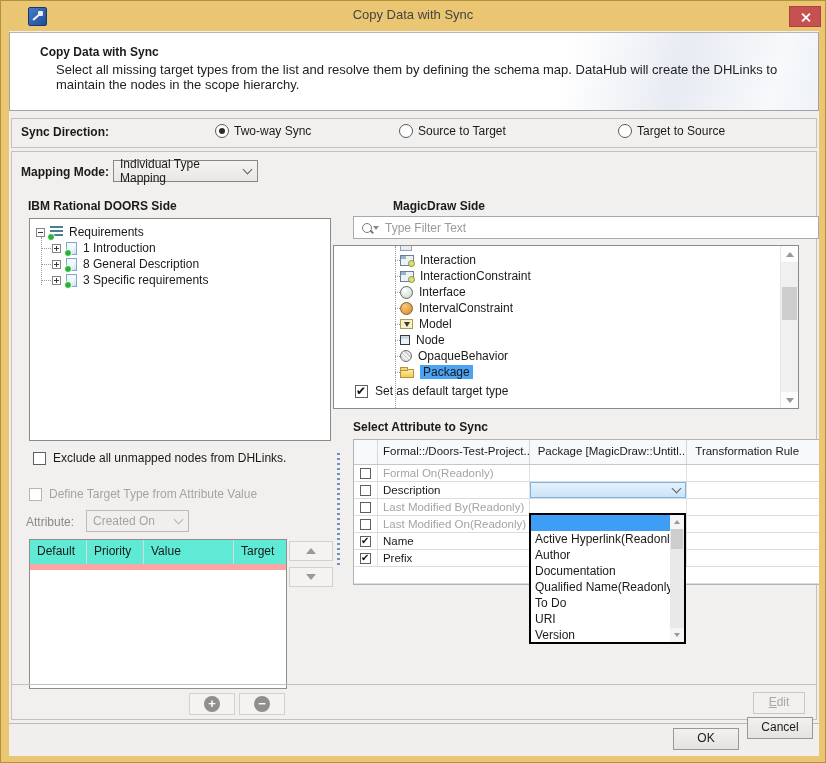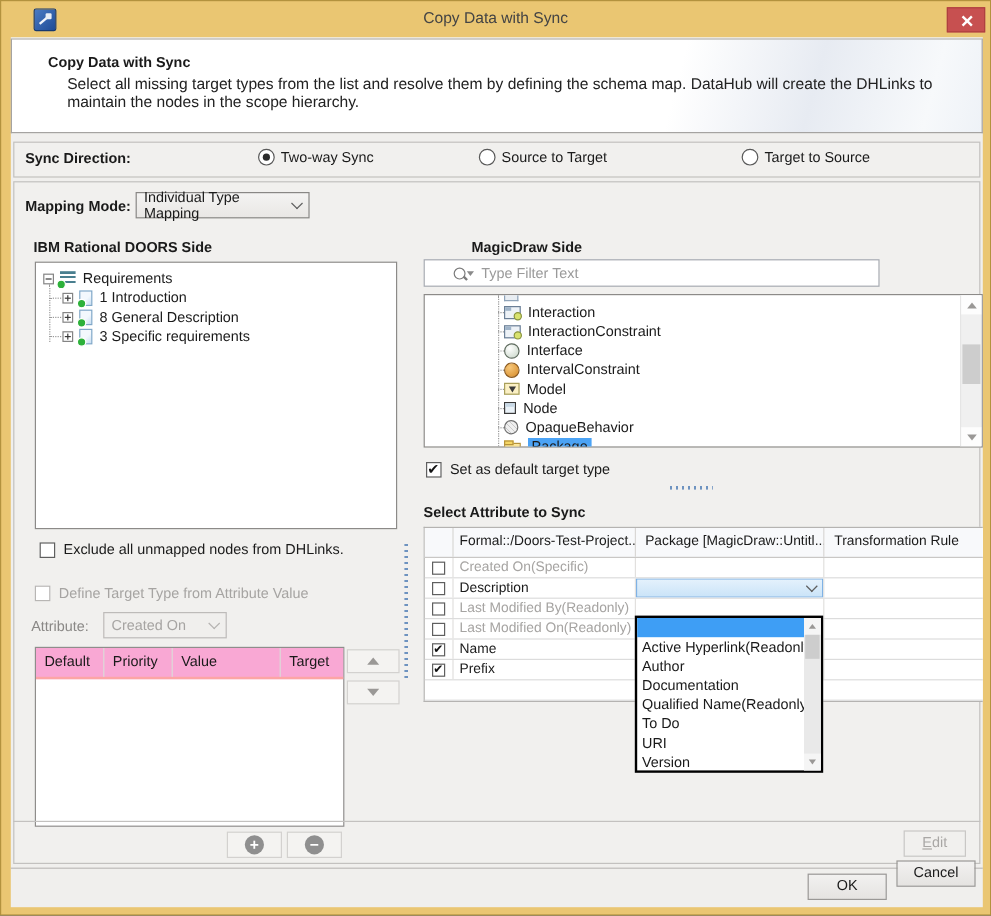--- a/index.html
+++ b/index.html
@@ -82,42 +82,42 @@
   .cb-row{position:absolute;display:flex;align-items:center;gap:7px;font-size:12px;}
   .cb-row.gray{color:#A6A4A2;}
   #exclude-row{left:32px;top:450px;}
   #define-row{left:28px;top:486px;}
   #default-row{left:354px;top:383px;}
   
   #attr-label{position:absolute;left:25px;top:514px;font-size:12px;color:#8A8886;}
   #attr-combo{left:85px;top:509px;width:103px;height:22px;}
   
   .value-table{position:absolute;left:28px;top:538px;width:258px;height:150px;box-sizing:border-box;background:#fff;border:1px solid #8F8D8B;}
-  .vt-head{display:flex;height:24px;border-bottom:2px solid #fca5a5;background:#f9a8d4;}
+  .vt-head{display:flex;height:24px;border-bottom:6px solid #fca5a5;background:#5eead4;}
   .vt-cell{box-sizing:border-box;border-right:1px solid #DCDAD8;font-size:12px;padding:4px 0 0 7px;}
   .vt-cell:nth-child(1){width:57px;} .vt-cell:nth-child(2){width:57px;} .vt-cell:nth-child(3){width:90px;} .vt-cell:nth-child(4){width:52px;border-right:none;}
   
   .sq-btn{position:absolute;box-sizing:border-box;background:#F4F3F1;border:1px solid #D3D1CF;display:flex;align-items:center;justify-content:center;cursor:pointer;}
   #btn-up{left:288px;top:540px;width:44px;height:20px;} #btn-down{left:288px;top:566px;width:44px;height:20px;}
   .tri-up{border-left:5px solid transparent;border-right:5px solid transparent;border-bottom:6px solid #9A9896;}
   .tri-down{border-left:5px solid transparent;border-right:5px solid transparent;border-top:6px solid #9A9896;}
   #btn-add{left:188px;top:692px;width:46px;height:22px;} #btn-remove{left:238px;top:692px;width:46px;height:22px;}
   .circle-glyph{width:16px;height:16px;border-radius:50%;background:#8F8F8F;color:#fff;font-size:13px;font-weight:bold;line-height:15px;text-align:center;}
   
   .dots-v{position:absolute;left:336px;top:452px;width:3px;height:112px;background:repeating-linear-gradient(to bottom,#6E93C0 0 2px,transparent 2px 5px);}
   .dots-h{position:absolute;left:557px;top:404px;width:36px;height:3px;background:repeating-linear-gradient(to right,#6E93C0 0 2px,transparent 2px 5px);}
   
-  .filter-box{position:absolute;left:352px;top:215px;width:380px;height:23px;box-sizing:border-box;background:#fff;border:1px solid #A5A9B0;display:flex;align-items:center;padding-left:24px;gap:0;}
+  .filter-box{position:absolute;left:352px;top:215px;width:466px;height:23px;box-sizing:border-box;background:#fff;border:1px solid #A5A9B0;display:flex;align-items:center;padding-left:8px;gap:0;}
   .search-icon{width:8px;height:8px;border:1.5px solid #7B7B7B;border-radius:50%;position:relative;flex:none;}
   .search-icon::after{content:'';position:absolute;left:7px;top:7px;width:4px;height:1.5px;background:#7B7B7B;transform:rotate(45deg);}
   .search-caret{width:0;height:0;border-left:3px solid transparent;border-right:3px solid transparent;border-top:4px solid #8A8A8A;margin-left:1px;flex:none;}
   .filter-input{border:none;outline:none;flex:1;font-family:"Liberation Sans",sans-serif;font-size:12px;color:#222;background:transparent;margin-left:4px;}
   .filter-input::placeholder{color:#9A9A9A;}
   
-  .md-list{position:absolute;left:352px;top:244px;width:466px;height:128px;box-sizing:border-box;background:#fff;border:1px solid #8C8A88;overflow:hidden;}
+  .md-list{position:absolute;left:332px;top:244px;width:466px;height:164px;box-sizing:border-box;background:#fff;border:1px solid #8C8A88;overflow:hidden;}
   .md-vline{position:absolute;left:61px;top:0;bottom:0;border-left:1px dotted #9A9A9A;}
   .md-partial{position:absolute;left:66px;top:0;width:12px;height:5px;background:#E8EDF2;border:1px solid #8FA3B8;border-top:none;box-sizing:border-box;}
   .md-rows{position:absolute;left:0;top:6px;right:17px;}
   .m-row{height:16px;display:flex;align-items:center;position:relative;font-size:12px;padding-left:66px;cursor:default;}
   .m-row::before{content:'';position:absolute;left:61px;top:8px;width:5px;border-top:1px dotted #9A9A9A;}
   .m-row .icon{margin-right:6px;}
   .m-label.sel{background:#4BA3F5;padding:0 3px;}
   
   .sb{position:absolute;right:0px;top:0px;bottom:0px;width:17px;background:#F0F0F0;border-left:1px solid #E5E5E5;}
   .sb-btn{position:absolute;left:0;right:0;height:16px;background:#FDFDFD;display:flex;align-items:center;justify-content:center;cursor:pointer;}
@@ -340,21 +340,21 @@
         <div class="at-hcell c0"></div>
         <div class="at-hcell c1">Formal::/Doors-Test-Project...</div>
         <div class="at-hcell c2">Package [MagicDraw::Untitl...</div>
         <div class="at-hcell c3">Transformation Rule</div>
       </div>
     <div id="attr-body">
         <div class="at-row">
           <div class="at-cell c0">
             <span class="cb small"></span>
           </div>
-          <div class="at-cell c1 gray-txt">Created On(Specific)</div>
+          <div class="at-cell c1 gray-txt">Formal On(Readonly)</div>
           <div class="at-cell c2"></div>
           <div class="at-cell c3"></div>
         </div>
         <div class="at-row">
           <div class="at-cell c0">
             <span class="cb small"></span>
           </div>
           <div class="at-cell c1">Description</div>
           <div class="at-cell c2">
             <div class="cell-combo">

